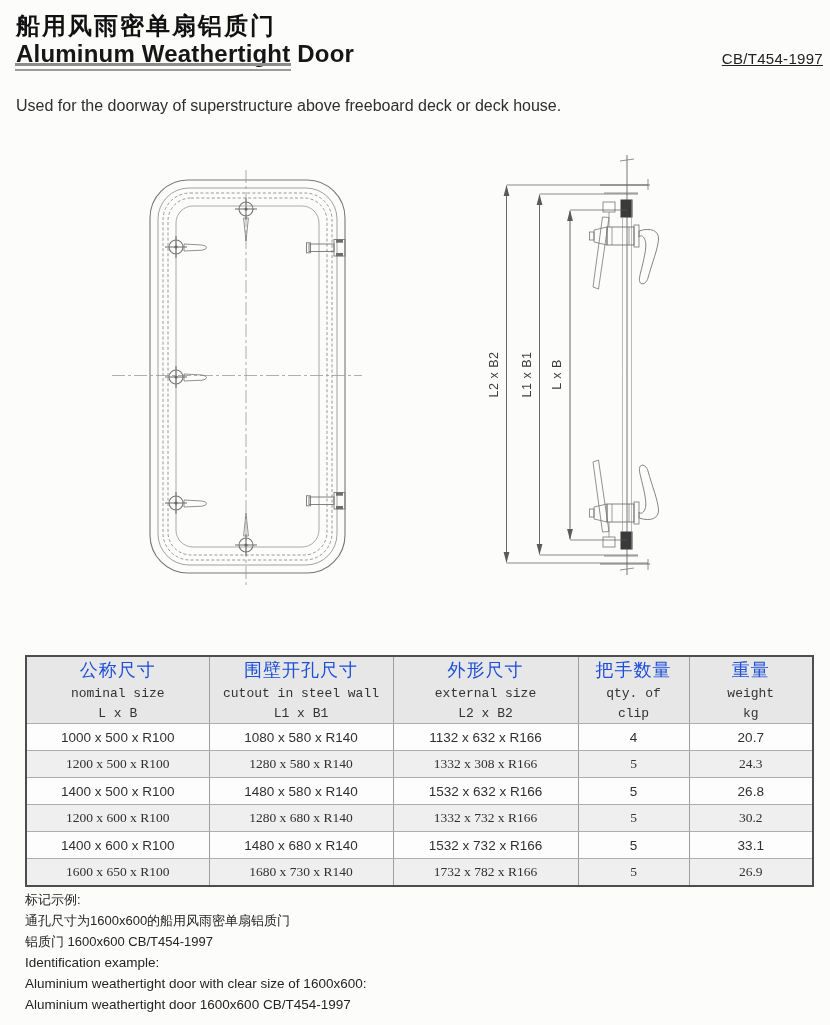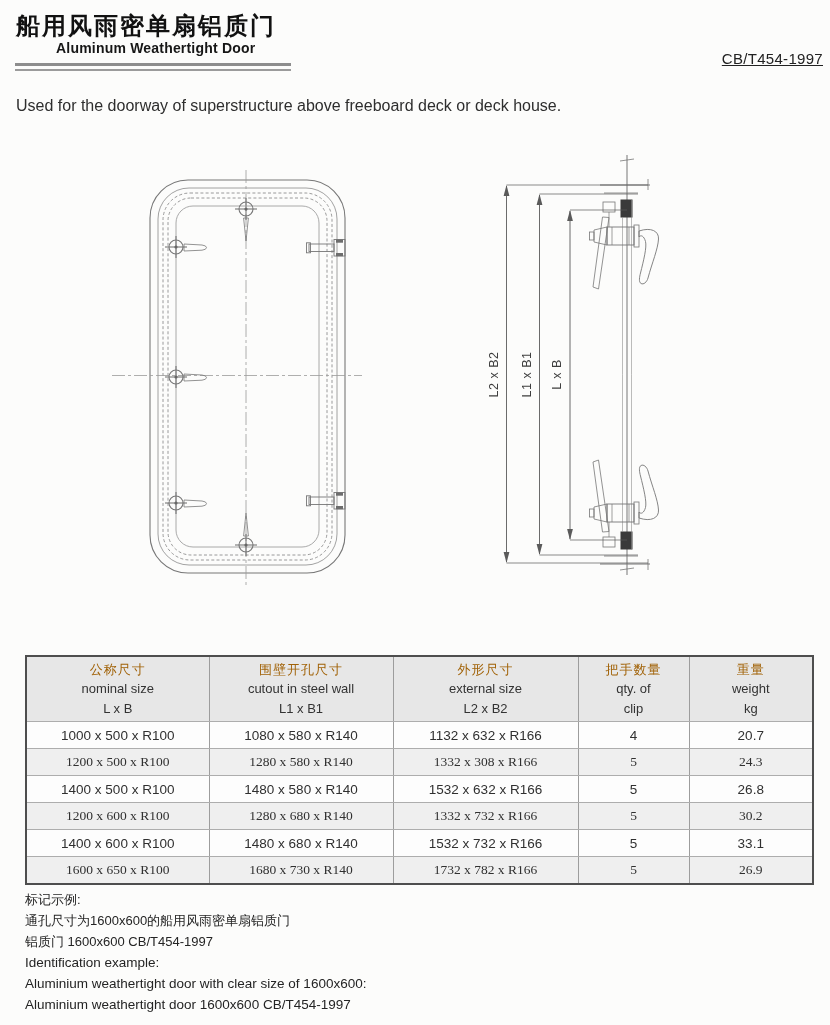--- a/index.html
+++ b/index.html
@@ -4,42 +4,42 @@
 <style>
   html,body{margin:0;padding:0;background:#e8e8e8;}
   .page{
     position:relative;width:830px;height:1025px;margin:0 auto;
     background:#fcfcfb;overflow:hidden;
     font-family:"Liberation Sans","DejaVu Sans",sans-serif;
     color:#1e1e1e;
   }
   
   .title-zh{position:absolute;left:16px;top:10px;font-size:24px;font-weight:bold;letter-spacing:2px;color:#111;}
-  .title-en{position:absolute;left:16px;top:40px;font-size:14px;font-weight:bold;color:#161616;letter-spacing:.2px;margin-left:40px;}
+  .title-en{position:absolute;left:16px;top:40px;font-size:24px;font-weight:bold;color:#161616;letter-spacing:.2px;}
   .title-underline{position:absolute;left:15px;top:63px;width:276px;height:3px;
     border-top:3px solid #8d8d8d;border-bottom:2px solid #9b9b9b;}
   .standard{position:absolute;right:7px;top:50px;font-size:15px;color:#222;letter-spacing:.3px;text-decoration:underline;}
   .desc-zh{position:absolute;left:16px;top:75px;font-size:13px;color:#2b2b2b;letter-spacing:.5px;}
   .desc-en{position:absolute;left:16px;top:97px;font-size:16px;color:#2e2e2e;}
   
   .drawing-svg{position:absolute;left:0;top:0;width:830px;height:1025px;}
   
   .spec-table-wrap{position:absolute;left:25px;top:655px;width:787px;}
   table.spec{border-collapse:collapse;table-layout:fixed;width:787px;
     border:2px solid #4e4e4e;background:#fdfdfd;}
   table.spec th,table.spec td{
     border-left:1px solid #9d9d9d;border-right:1px solid #9d9d9d;
     border-top:1px solid #adadad;border-bottom:1px solid #adadad;
     text-align:center;vertical-align:middle;color:#303030;
     font-weight:normal;padding:0;}
   table.spec thead th{background:#e7e7e7;height:64px;font-size:13px;line-height:1.5;}
   table.spec td{height:26px;font-size:13.5px;}
   table.spec tr.alt td{background:#efefef;font-family:Liberation Serif, serif;}
-  .th-zh{font-size:13px;letter-spacing:1px;color:#a16207;}
-  .th-en,.th-sub{font-size:13px;color:#333;}
+  .th-zh{font-size:18px;letter-spacing:1px;color:#1d4ed8;}
+  .th-en,.th-sub{font-size:13px;color:#333;font-family:Liberation Mono, monospace;}
   
   .notes{position:absolute;left:25px;top:889px;font-size:13px;color:#242424;}
   .notes div{line-height:21px;}
   .notes .en{font-size:13.5px;}
 </style>
 </head>
 <body>
 
 <div class="page">
 

